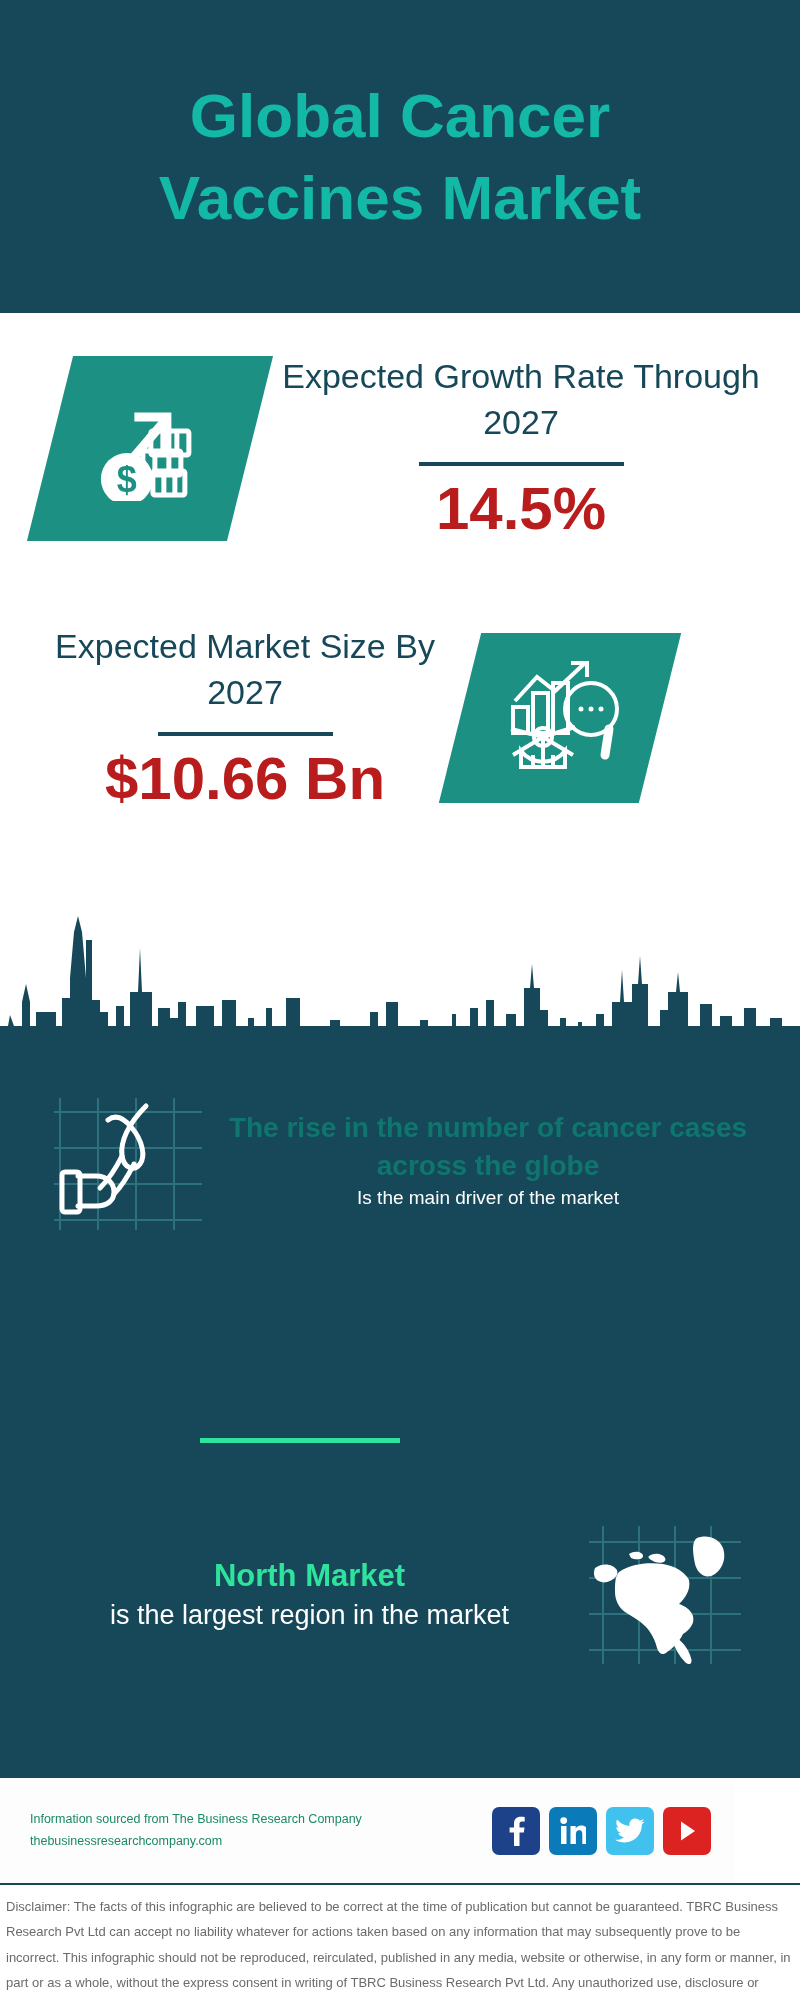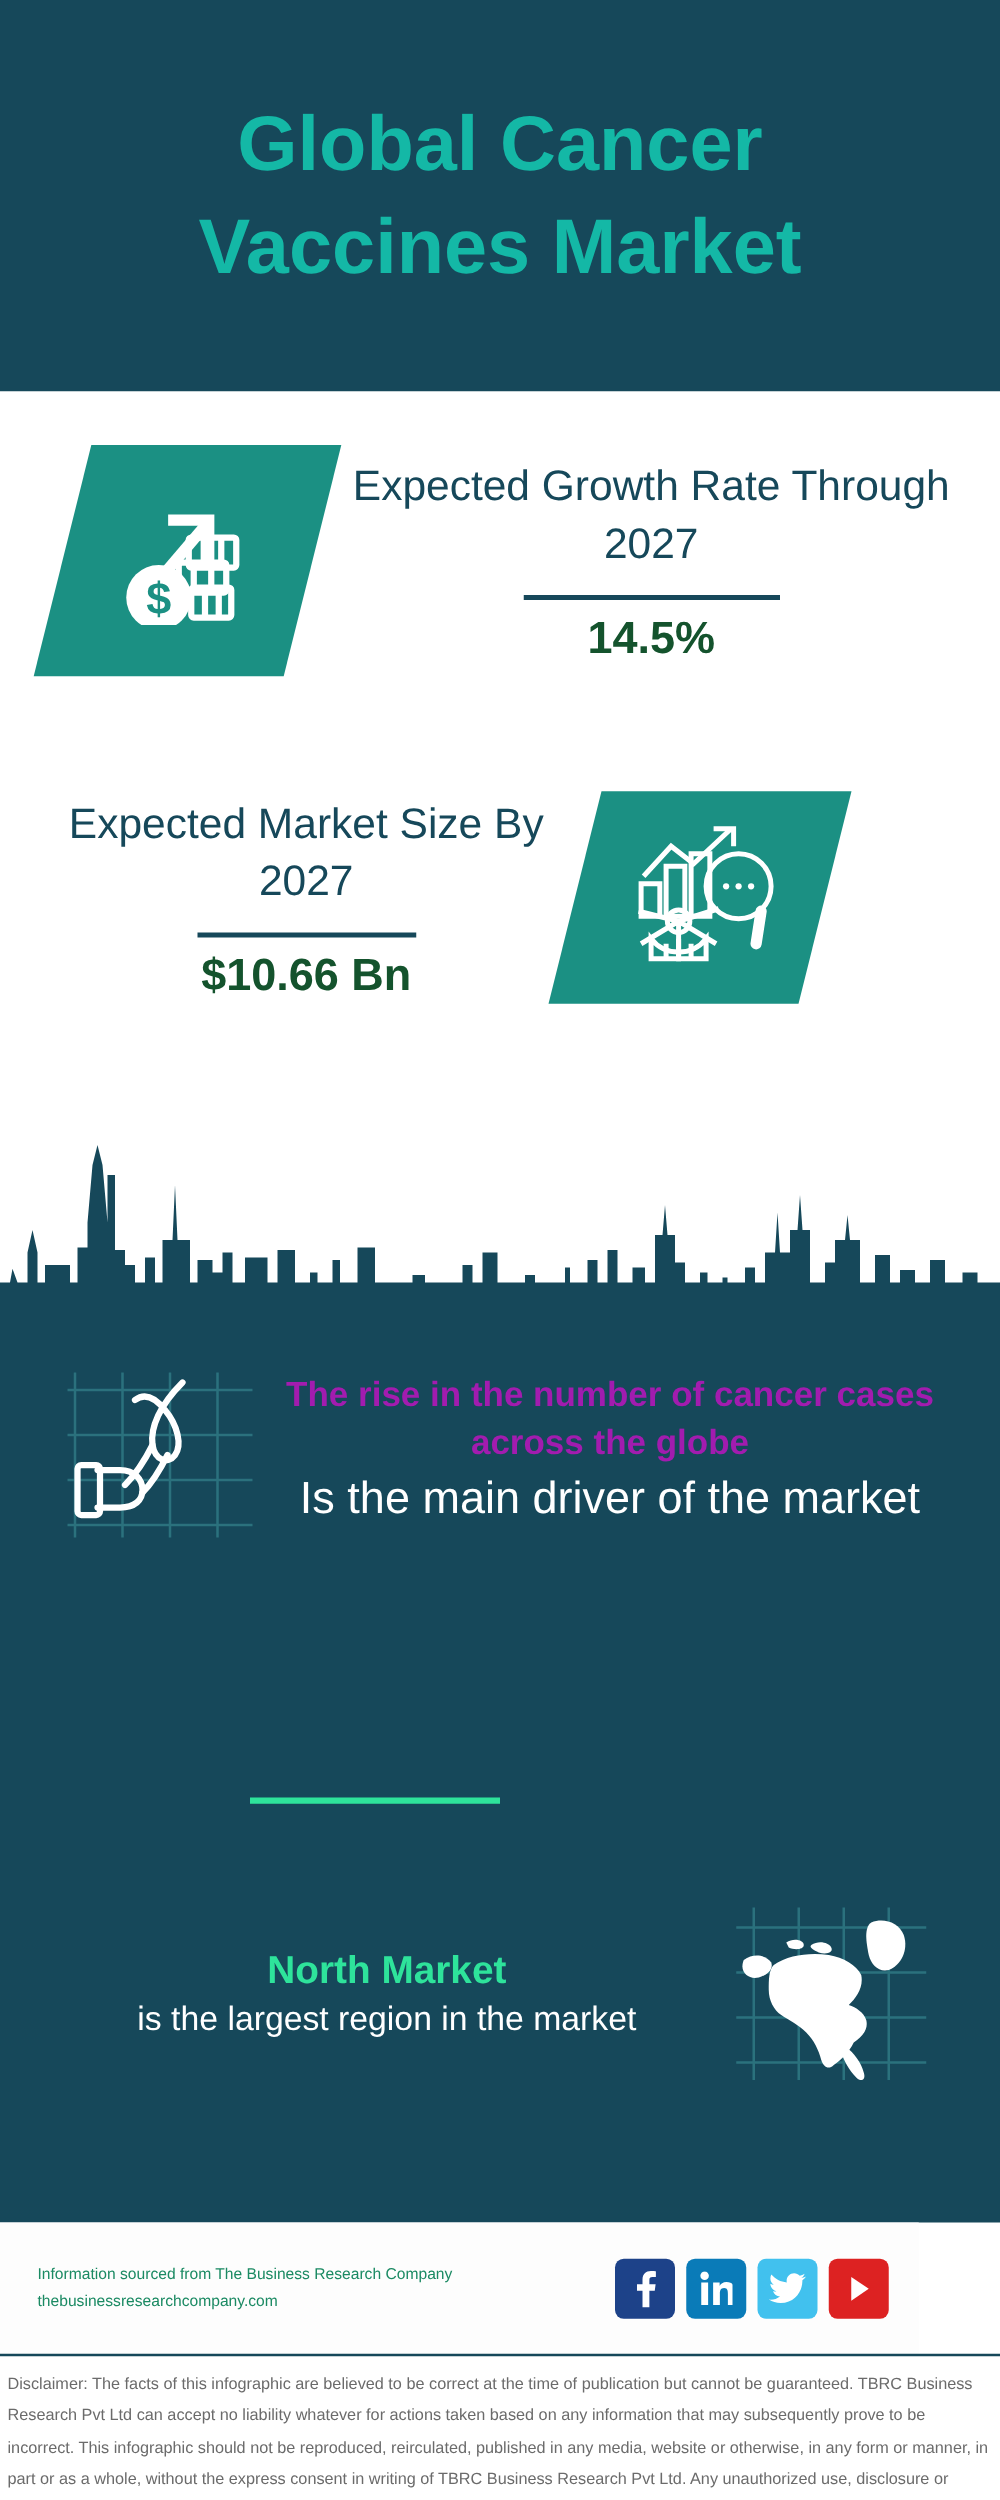--- a/index.html
+++ b/index.html
@@ -47,21 +47,21 @@
     flex:1; display:flex; flex-direction:column; align-items:center;
     margin-left:22px; padding-right:30px;
   }
   .stat-label {
     color:#16485a; font-size:34px; font-weight:normal; line-height:1.35;
     text-align:center;
   }
   .rule-dark { width:205px; height:4px; background:#16485a; margin:17px 0 10px 0; }
   .rule-dark.w2 { width:175px; }
   .stat-value {
-    color:#14532d; font-size:36px; font-weight:bold; line-height:1.1;
+    color:#b91c1c; font-size:60px; font-weight:bold; line-height:1.1;
     text-align:right;
   }
 
   
   .stat-two {
     position:absolute; left:0; top:583px; width:715px; height:270px;
     display:flex; align-items:center;
   }
   .stat-two .text-col {
     flex:1; display:flex; flex-direction:column; align-items:center;
@@ -82,24 +82,24 @@
   
   .driver-row {
     position:absolute; left:0; top:1030px; width:800px; height:260px;
     display:flex; align-items:center;
   }
   .icon-tile {
     width:160px; height:160px; position:relative; flex:none; margin-left:50px;
   }
   .driver-text { flex:1; padding-right:40px; text-align:center; margin-left:6px; }
   .accent-head {
-    color:#a21caf; font-size:28px; font-weight:bold; line-height:1.35;
+    color:#0f766e; font-size:28px; font-weight:bold; line-height:1.35;
   }
   .white-sub {
-    color:#ffffff; font-size:36px; font-weight:normal; line-height:1.4;
+    color:#ffffff; font-size:19px; font-weight:normal; line-height:1.4;
   }
   .rule-accent {
     position:absolute; left:200px; top:1438px;
     width:200px; height:5px; background:#2ee39b;
   }
 
   
   .region-row {
     position:absolute; left:0; top:1480px; width:800px; height:230px;
     display:flex; align-items:center;

